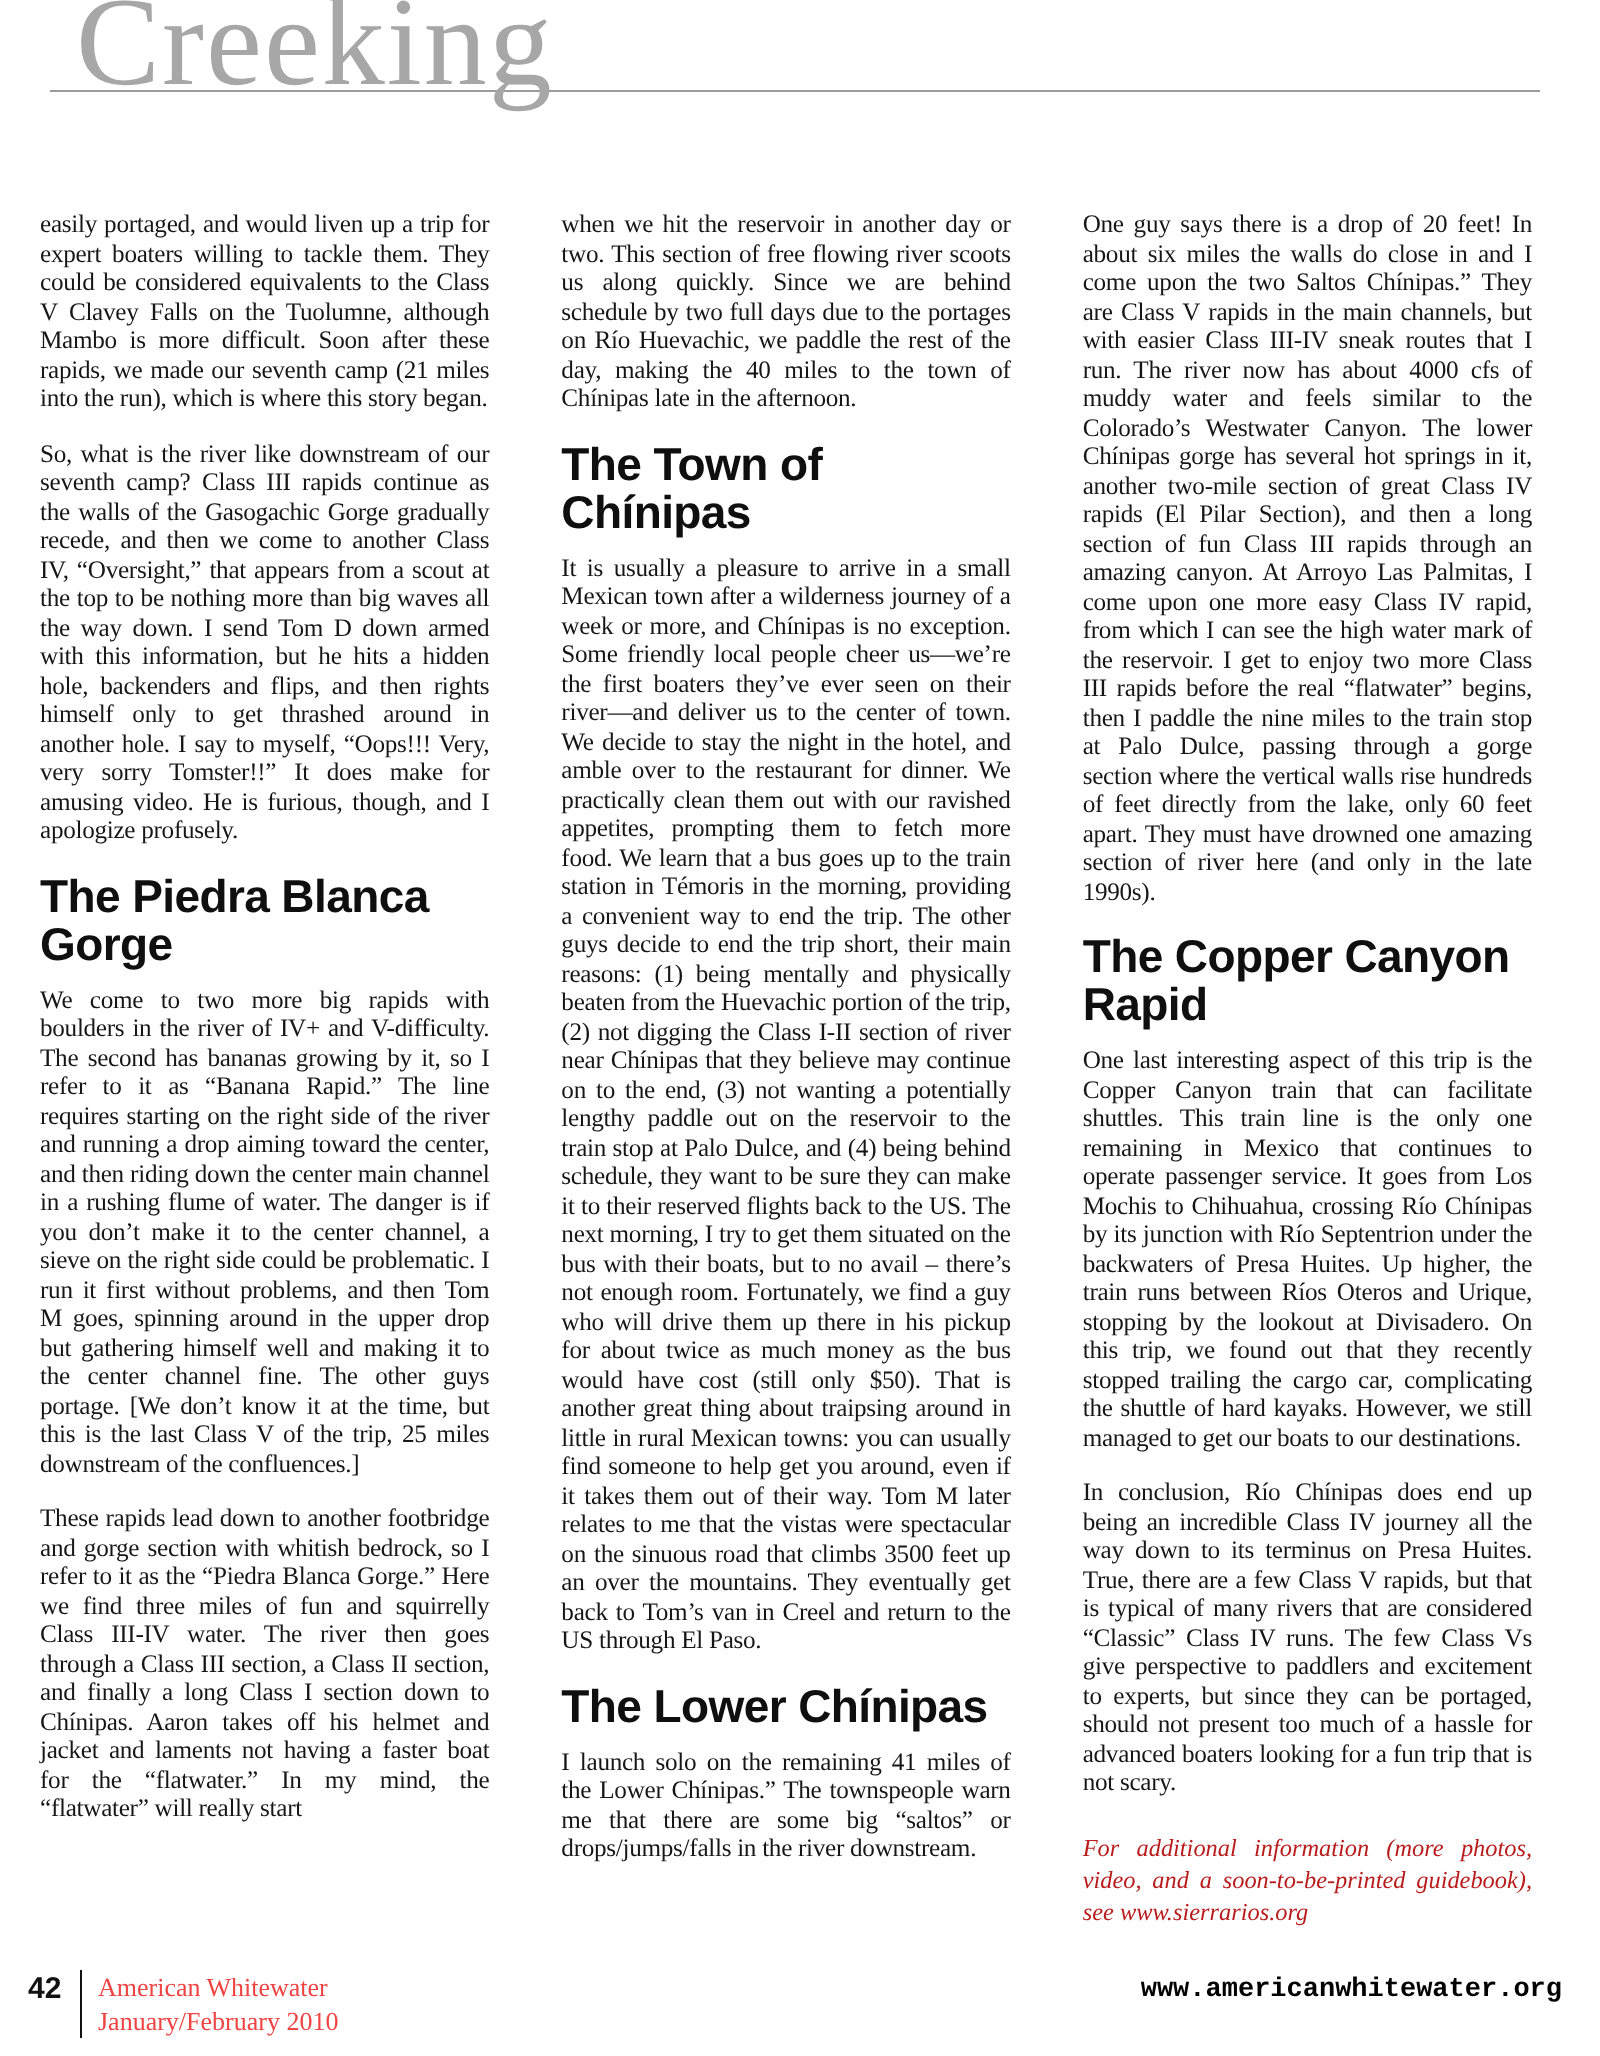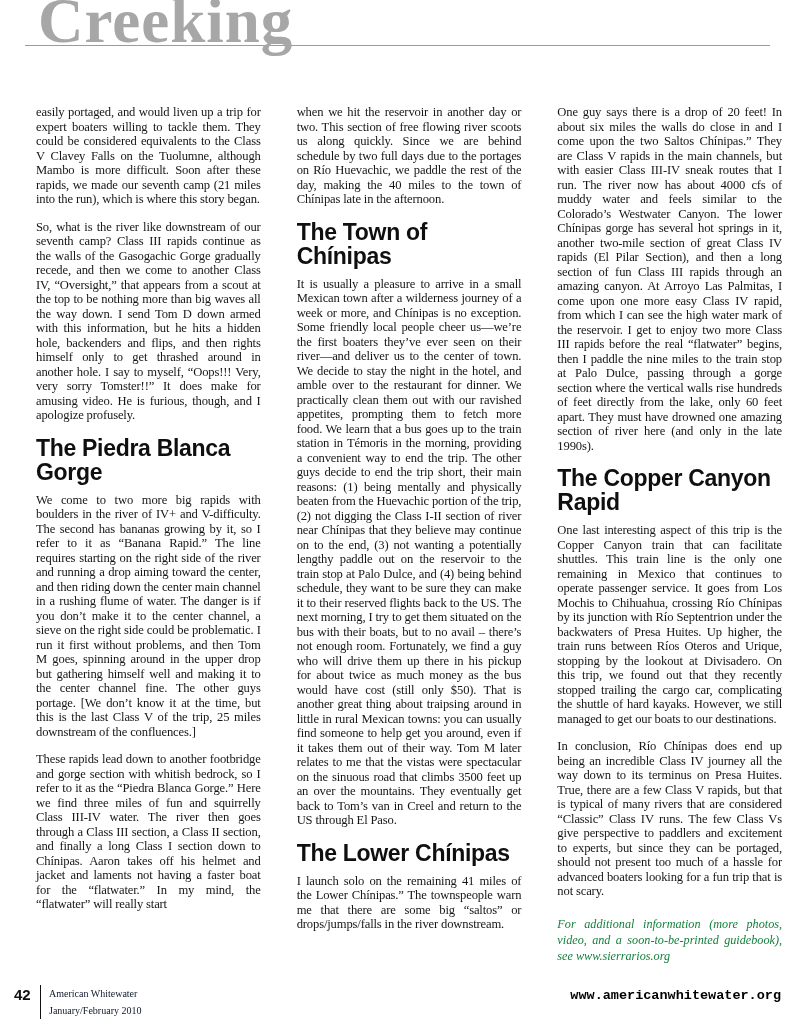--- a/index.html
+++ b/index.html
@@ -5,37 +5,37 @@
   html, body { margin: 0; padding: 0; }
   body {
     width: 800px; height: 1028px;
     background: #ffffff;
     position: relative;
     overflow: hidden;
     font-family: "Liberation Serif", serif;
   }
 
   
-  .masthead { position: absolute; top: 0; left: 0; width: 692px; height: 105px; font-weight: bold; }
+  .masthead { position: absolute; top: 0; left: 0; width: 692px; height: 105px; }
   .masthead-rule {
     position: absolute; top: 45px; left: 25px; width: 745px;
     border-top: 1.5px solid #9b9b9b;
   }
   .masthead-title {
     position: absolute; top: -10px; left: 38px;
     font-family: "Liberation Serif", serif;
     font-size: 63px; line-height: 1;
     color: #a7a7a7;
     letter-spacing: 1px;
     white-space: nowrap;
   }
 
   
   .content {
-    position: absolute; top: 105px; left: 36px; width: 746px;
+    position: absolute; top: 105px; left: 20px; width: 746px;
     display: flex; gap: 36px;
   }
   .col { width: 236px; }
   .col p {
     margin: 0 0 13px 0;
     font-size: 12.6px; line-height: 14.5px;
     letter-spacing: -0.15px;
     text-align: justify;
     color: #161616;
   }
@@ -45,41 +45,41 @@
     font-weight: 700;
     font-size: 23px; line-height: 1.05;
     letter-spacing: -0.3px;
     color: #0f0f0f;
   }
   .col p.note {
     margin-top: 17px;
     font-style: italic;
     font-size: 12.2px; line-height: 16px;
     letter-spacing: 0;
-    color: #15803d;
+    color: #b91c1c;
   }
 
   
   .footer {
     position: absolute; top: 985px; left: 14px; width: 767px;
     display: flex; justify-content: space-between; align-items: flex-start;
   }
   .footer-left { display: flex; align-items: stretch; }
   .footer-pagenum {
     font-family: "Liberation Sans", sans-serif;
     font-weight: 700; font-size: 15px; line-height: 18px;
     color: #111; padding-top: 1px;
   }
   .footer-divider {
     width: 1.3px; background: #111;
     margin: 0 8px 0 9px;
     align-self: stretch;
   }
   .footer-pub {
-    font-size: 10px; line-height: 16.5px; color: #0f172a;
+    font-size: 13px; line-height: 16.5px; color: #ef4444;
     padding-top: 1px;
   }
   .footer-site {
     font-family: Liberation Mono, monospace;
     font-weight: 700; font-size: 13.5px; color: #000;
     padding-top: 3px;
   }
 </style>
 </head>
 <body>

